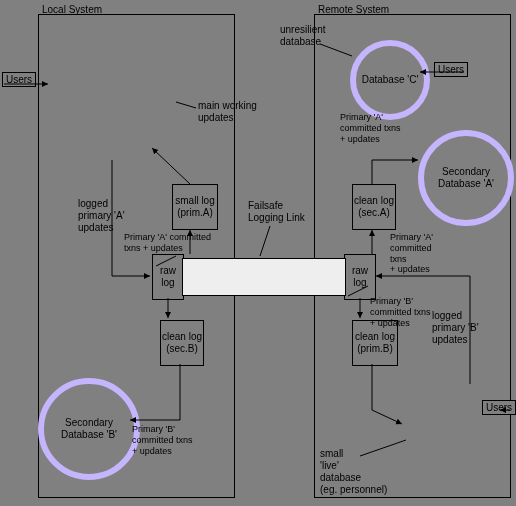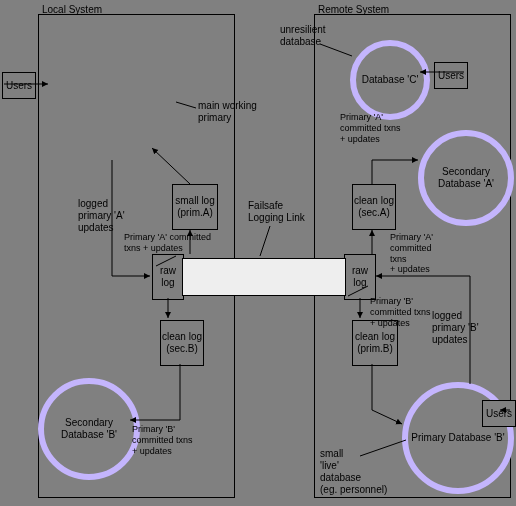--- a/index.html
+++ b/index.html
@@ -1,21 +1,21 @@
 <!DOCTYPE html>
 <html><head>
 <meta charset="utf-8">
 <style>
   html,body{margin:0;padding:0;background:#808080;font-family:Arial,sans-serif;font-size:10px;color:#000}
   #canvas{position:relative;width:516px;height:506px;background:#808080;overflow:hidden}
   .box{position:absolute;border:1px solid #000}
   .circle{position:absolute;border:6px solid #c4b5fd;border-radius:50%;display:flex;align-items:center;justify-content:center;text-align:center;line-height:1.2}
   .rect{position:absolute;border:1px solid #000;text-align:center;display:flex;align-items:center;justify-content:center;line-height:1.2;background:#808080}
   .label{position:absolute;line-height:1.2;white-space:pre}
-  .users{position:absolute;border:1px solid #000;background:#808080;padding:7px 3px;font-size:10px}
+  .users{position:absolute;border:1px solid #000;background:#808080;padding:1px 3px;font-size:10px}
   svg{position:absolute;top:0;left:0;overflow:visible}
   line{stroke:#000;stroke-width:1}
 </style>
 </head>
 <body>
 
 <div id="canvas">
 
 <div class="box" style="left:38px;top:14px;width:195px;height:482px"></div>
 <div class="label" style="left:42px;top:4px">Local System</div>
@@ -24,23 +24,20 @@
 <div class="label" style="left:318px;top:4px">Remote System</div>
 
 <div class="circle" style="left:38px;top:378px;width:90px;height:90px">Secondary
 Database
 'B'</div>
 <div class="circle" style="left:350px;top:40px;width:68px;height:68px">Database
 'C'</div>
 <div class="circle" style="left:418px;top:130px;width:84px;height:84px">Secondary
 Database
 'A'</div>
-<div class="circle" style="left:402px;top:382px;width:100px;height:100px">Primary
-Database
-'B'</div>
 
 <div class="rect" style="left:172px;top:184px;width:44px;height:44px">small
 log
 (prim.A)</div>
 <div class="rect" style="left:152px;top:254px;width:30px;height:44px">raw
 log</div>
 <div class="rect" style="left:160px;top:320px;width:42px;height:44px">clean
 log
 (sec.B)</div>
 
@@ -53,21 +50,21 @@
 log
 (prim.B)</div>
 
 <div style="position:absolute;left:182px;top:258px;width:162px;height:36px;background:#eee;border:1px solid #000"></div>
 
 <div class="users" style="left:2px;top:72px">Users</div>
 <div class="users" style="left:434px;top:62px">Users</div>
 <div class="users" style="left:482px;top:400px">Users</div>
 
 <div class="label" style="left:198px;top:100px">main working
-primary</div>
+updates</div>
 <div class="label" style="left:280px;top:24px">unresilient
 database</div>
 <div class="label" style="left:320px;top:448px">small
 'live'
 database
 (eg. personnel)</div>
 <div class="label" style="left:248px;top:200px">Failsafe
 Logging Link</div>
 
 <div class="label" style="left:78px;top:198px">logged

